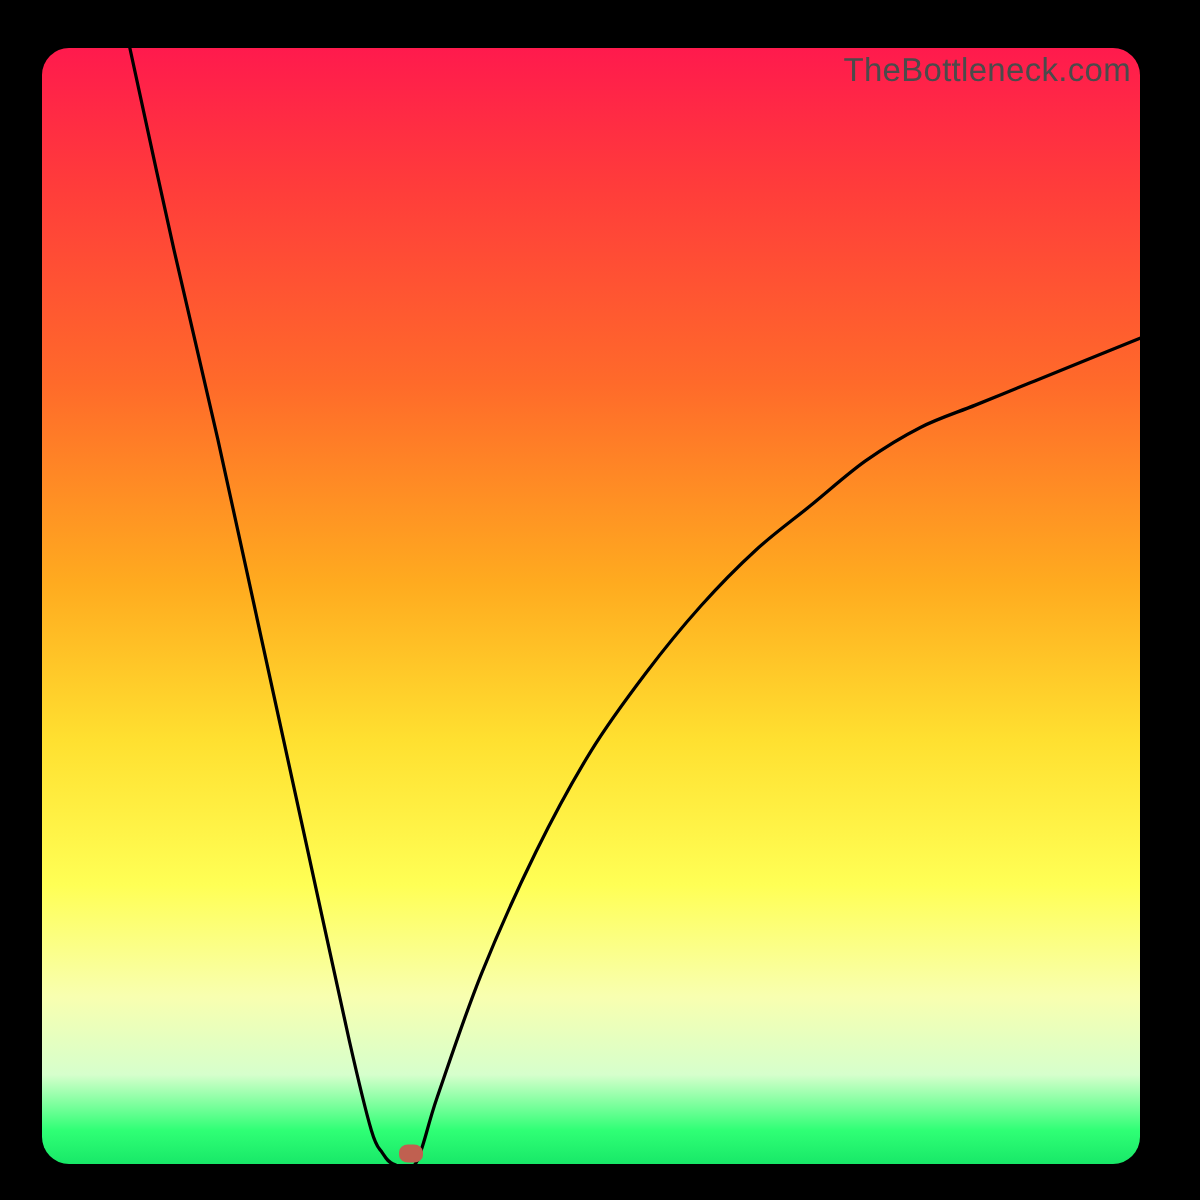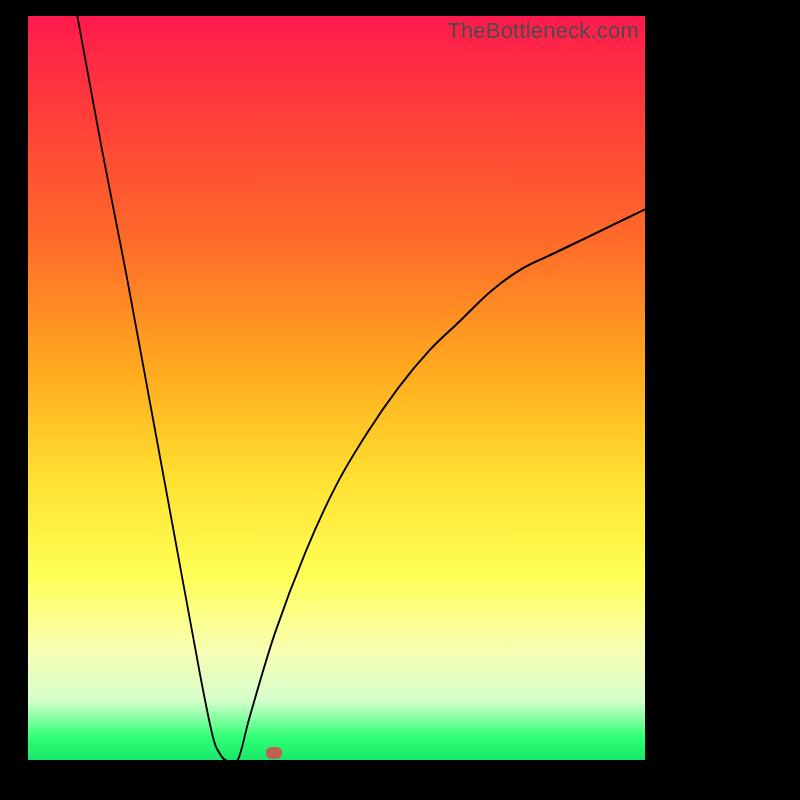--- a/index.html
+++ b/index.html
@@ -6,36 +6,37 @@
   html, body { width: 800px; height: 800px; overflow: hidden; background: #000; }
   .frame {
     position: relative;
     width: 800px;
     height: 800px;
     background: #000;
   }
   .plot-area {
     position: absolute;
     left: 28px;
-    top: 16px;
-    width: 617px;
+    top: 32px;
+    width: 732px;
     height: 744px;
     background: linear-gradient(to bottom,
       #ff1a4d 0%,
       #ff3b3b 12%,
       #ff6a2a 30%,
       #ffab1f 48%,
       #ffe030 62%,
       #ffff55 75%,
       #f8ffb0 85%,
       #d6ffcc 92%,
       #2fff75 97%,
       #18e868 100%
     );
     overflow: hidden;
+    border-radius: 18px;
   }
   .watermark {
     position: absolute;
     top: 2px;
     right: 6px;
     font-family: Arial, Helvetica, sans-serif;
     font-size: 22px;
     font-weight: 500;
     color: #4b4b4b;
     letter-spacing: 0.2px;

